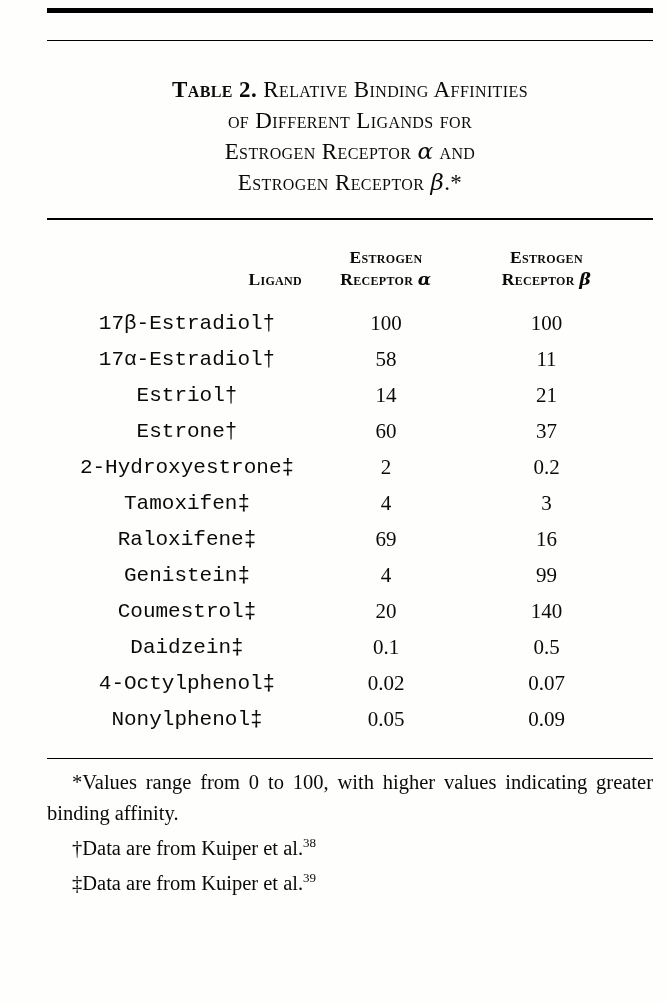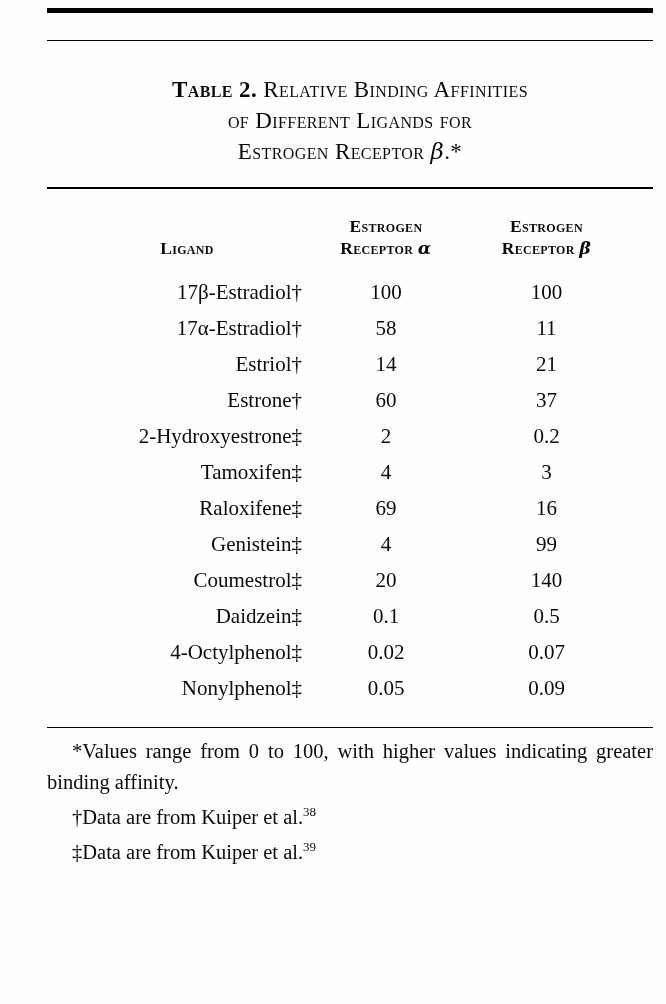--- a/index.html
+++ b/index.html
@@ -54,31 +54,31 @@
 
   th {
     font-weight: bold;
     font-variant: small-caps;
     font-size: 17.5px;
     line-height: 22px;
     letter-spacing: 0.3px;
     vertical-align: bottom;
     padding: 0 0 16px 0;
   }
-  th.ligand { text-align: center; padding-left: 25px; }
+  th.ligand { text-align: right; padding-left: 25px; }
   th.num { text-align: center; }
   th.beta-col, td.beta-col { padding-right: 30px; }
 
   td {
     font-size: 21px;
     height: 36px;
     vertical-align: middle;
     padding: 0;
   }
-  td.ligand { text-align: right; padding-left: 25px; }
+  td.ligand { text-align: center; padding-left: 25px; font-family: Liberation Mono, monospace; }
   td.num { text-align: center; }
 
   .footnotes {
     margin-top: 8px;
     font-size: 20.5px;
     line-height: 31px;
   }
   .fn {
     margin: 0;
     text-indent: 25px;
@@ -96,20 +96,21 @@
 
 <div class="page">
   <div class="inner">
 
     <div class="rule heavy"></div>
     <div class="rule light top-light"></div>
 
     <div class="title">
       <div class="title-line"><span class="bold">Table 2.</span><span> Relative Binding Affinities</span></div>
       <div class="title-line">of Different Ligands for</div>
+      <div class="title-line"><span>Estrogen Receptor </span><span class="greek">α</span><span> and</span></div>
       <div class="title-line"><span>Estrogen Receptor </span><span class="greek">β</span><span>.*</span></div>
     </div>
 
     <div class="rule light mid"></div>
 
     <table class="data">
       <colgroup>
           <col class="c1">
           <col class="c2">
           <col class="c3">

